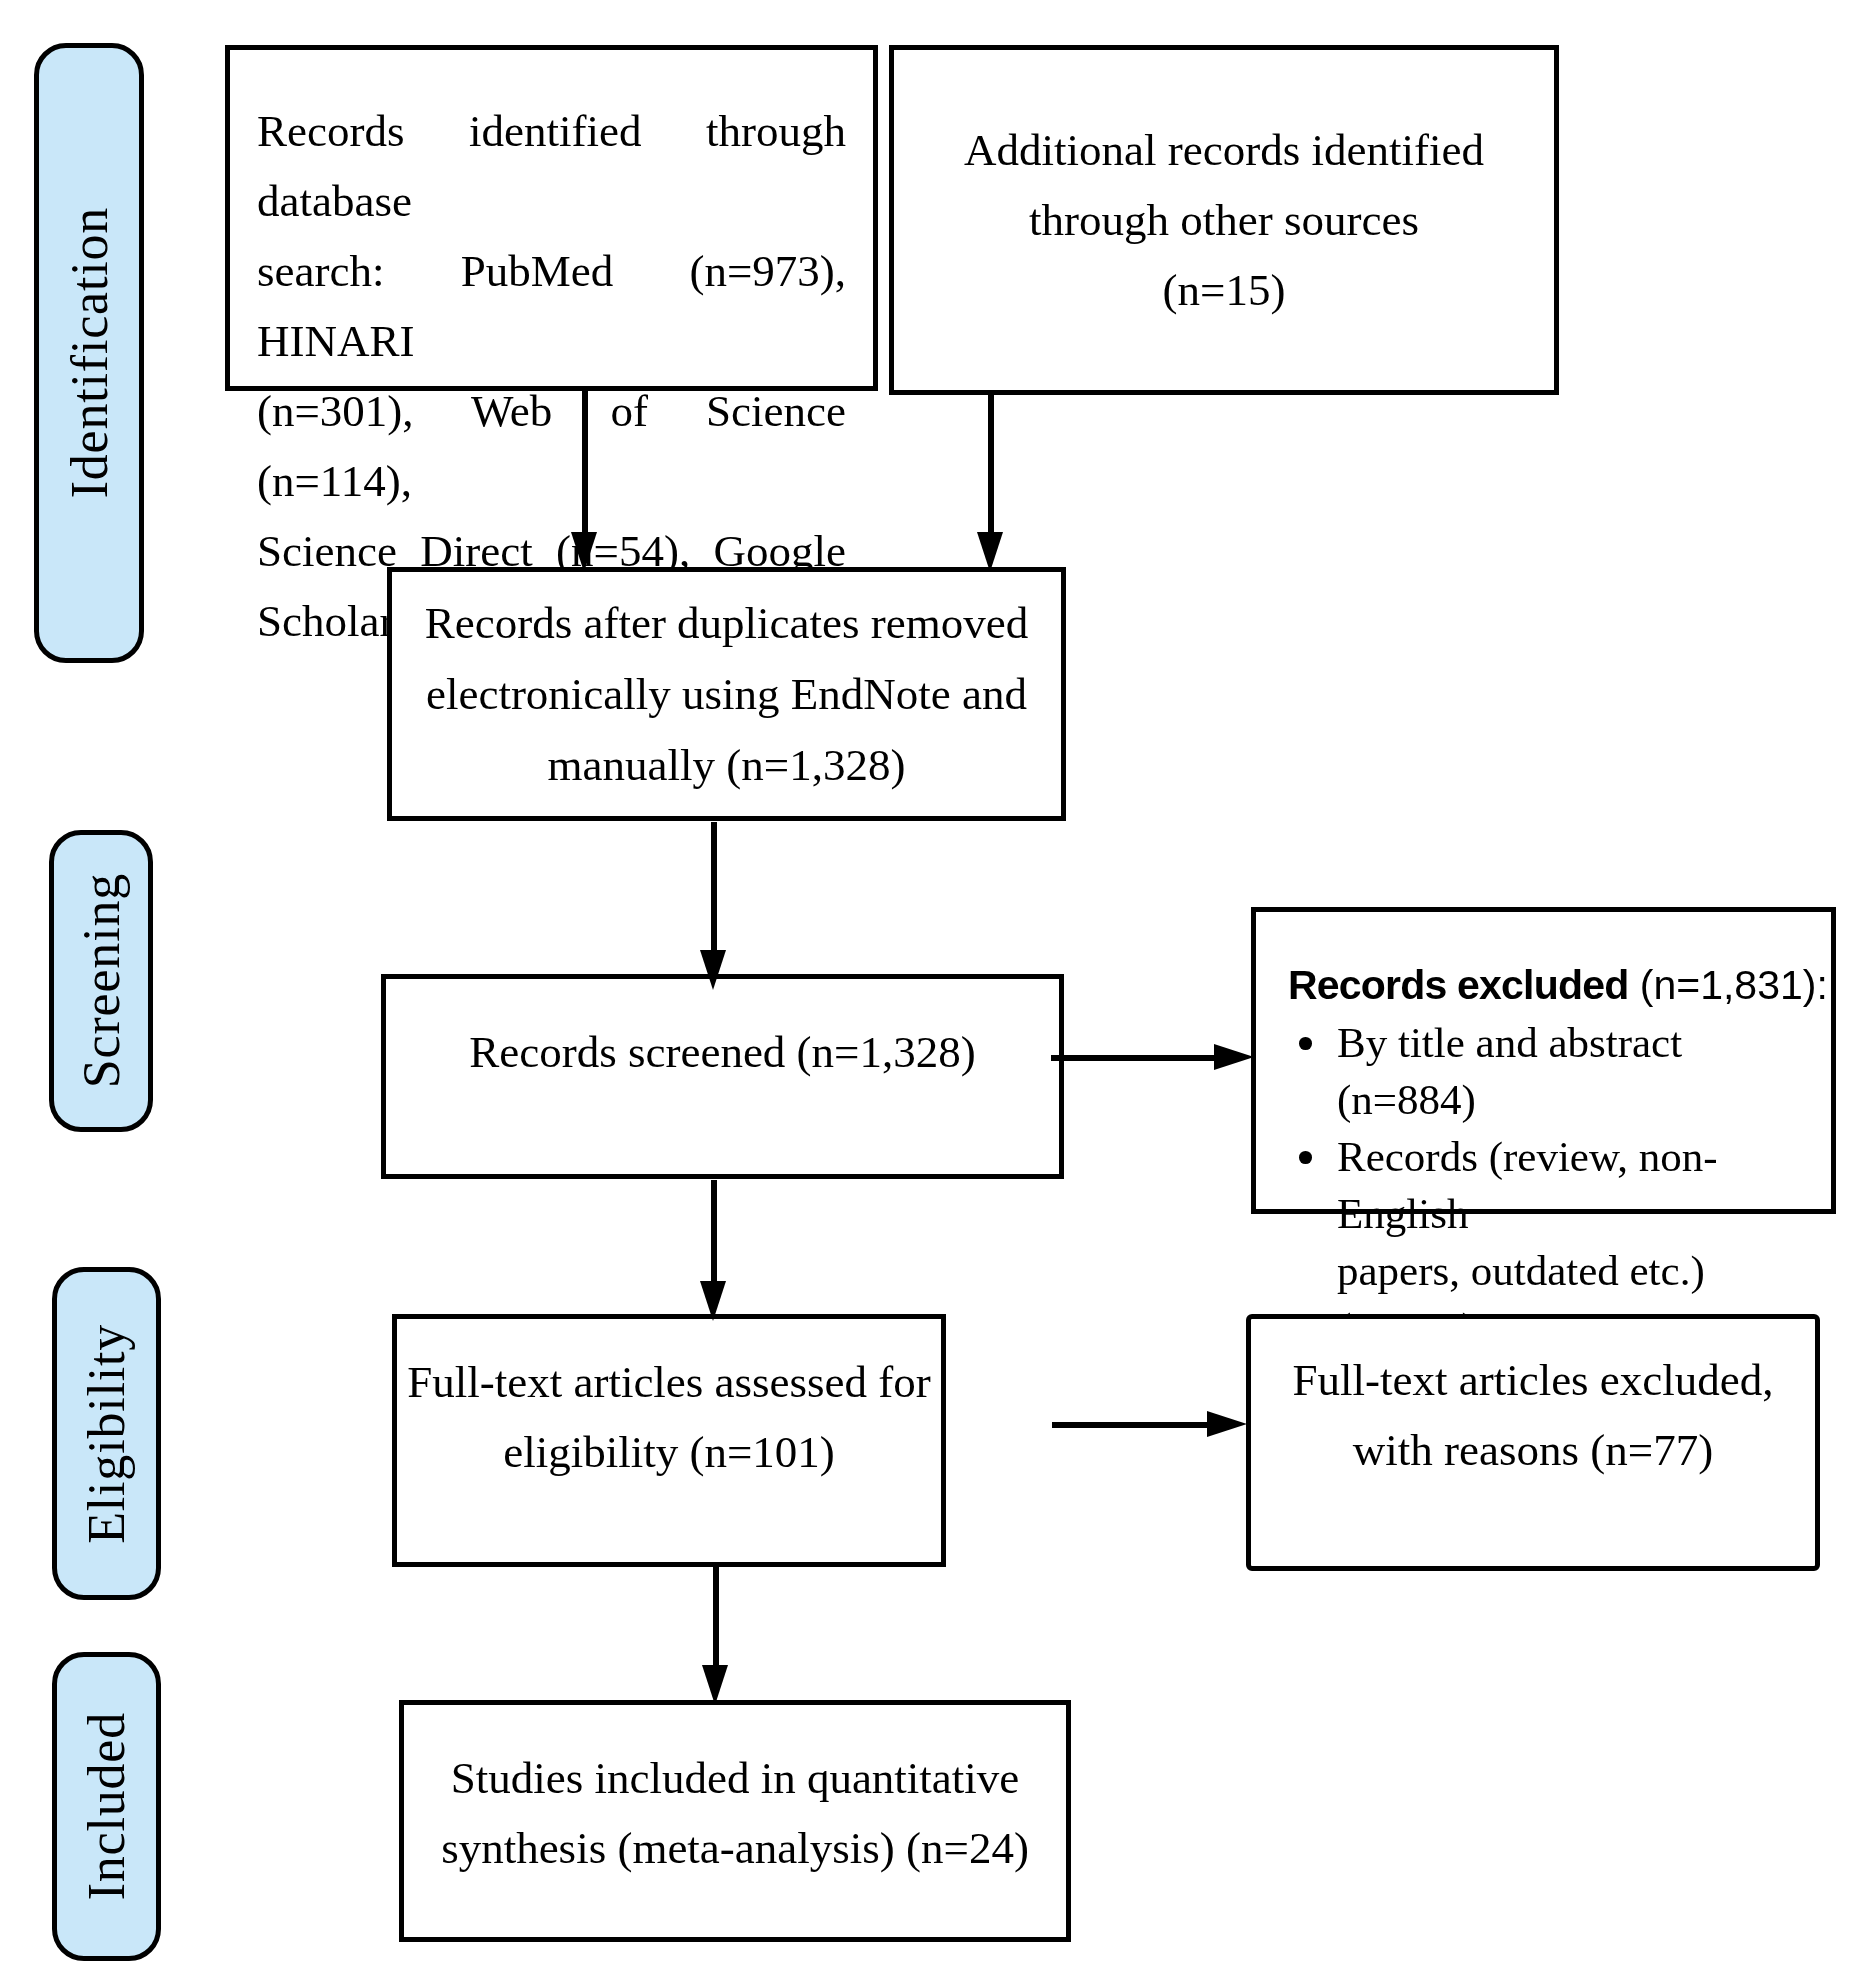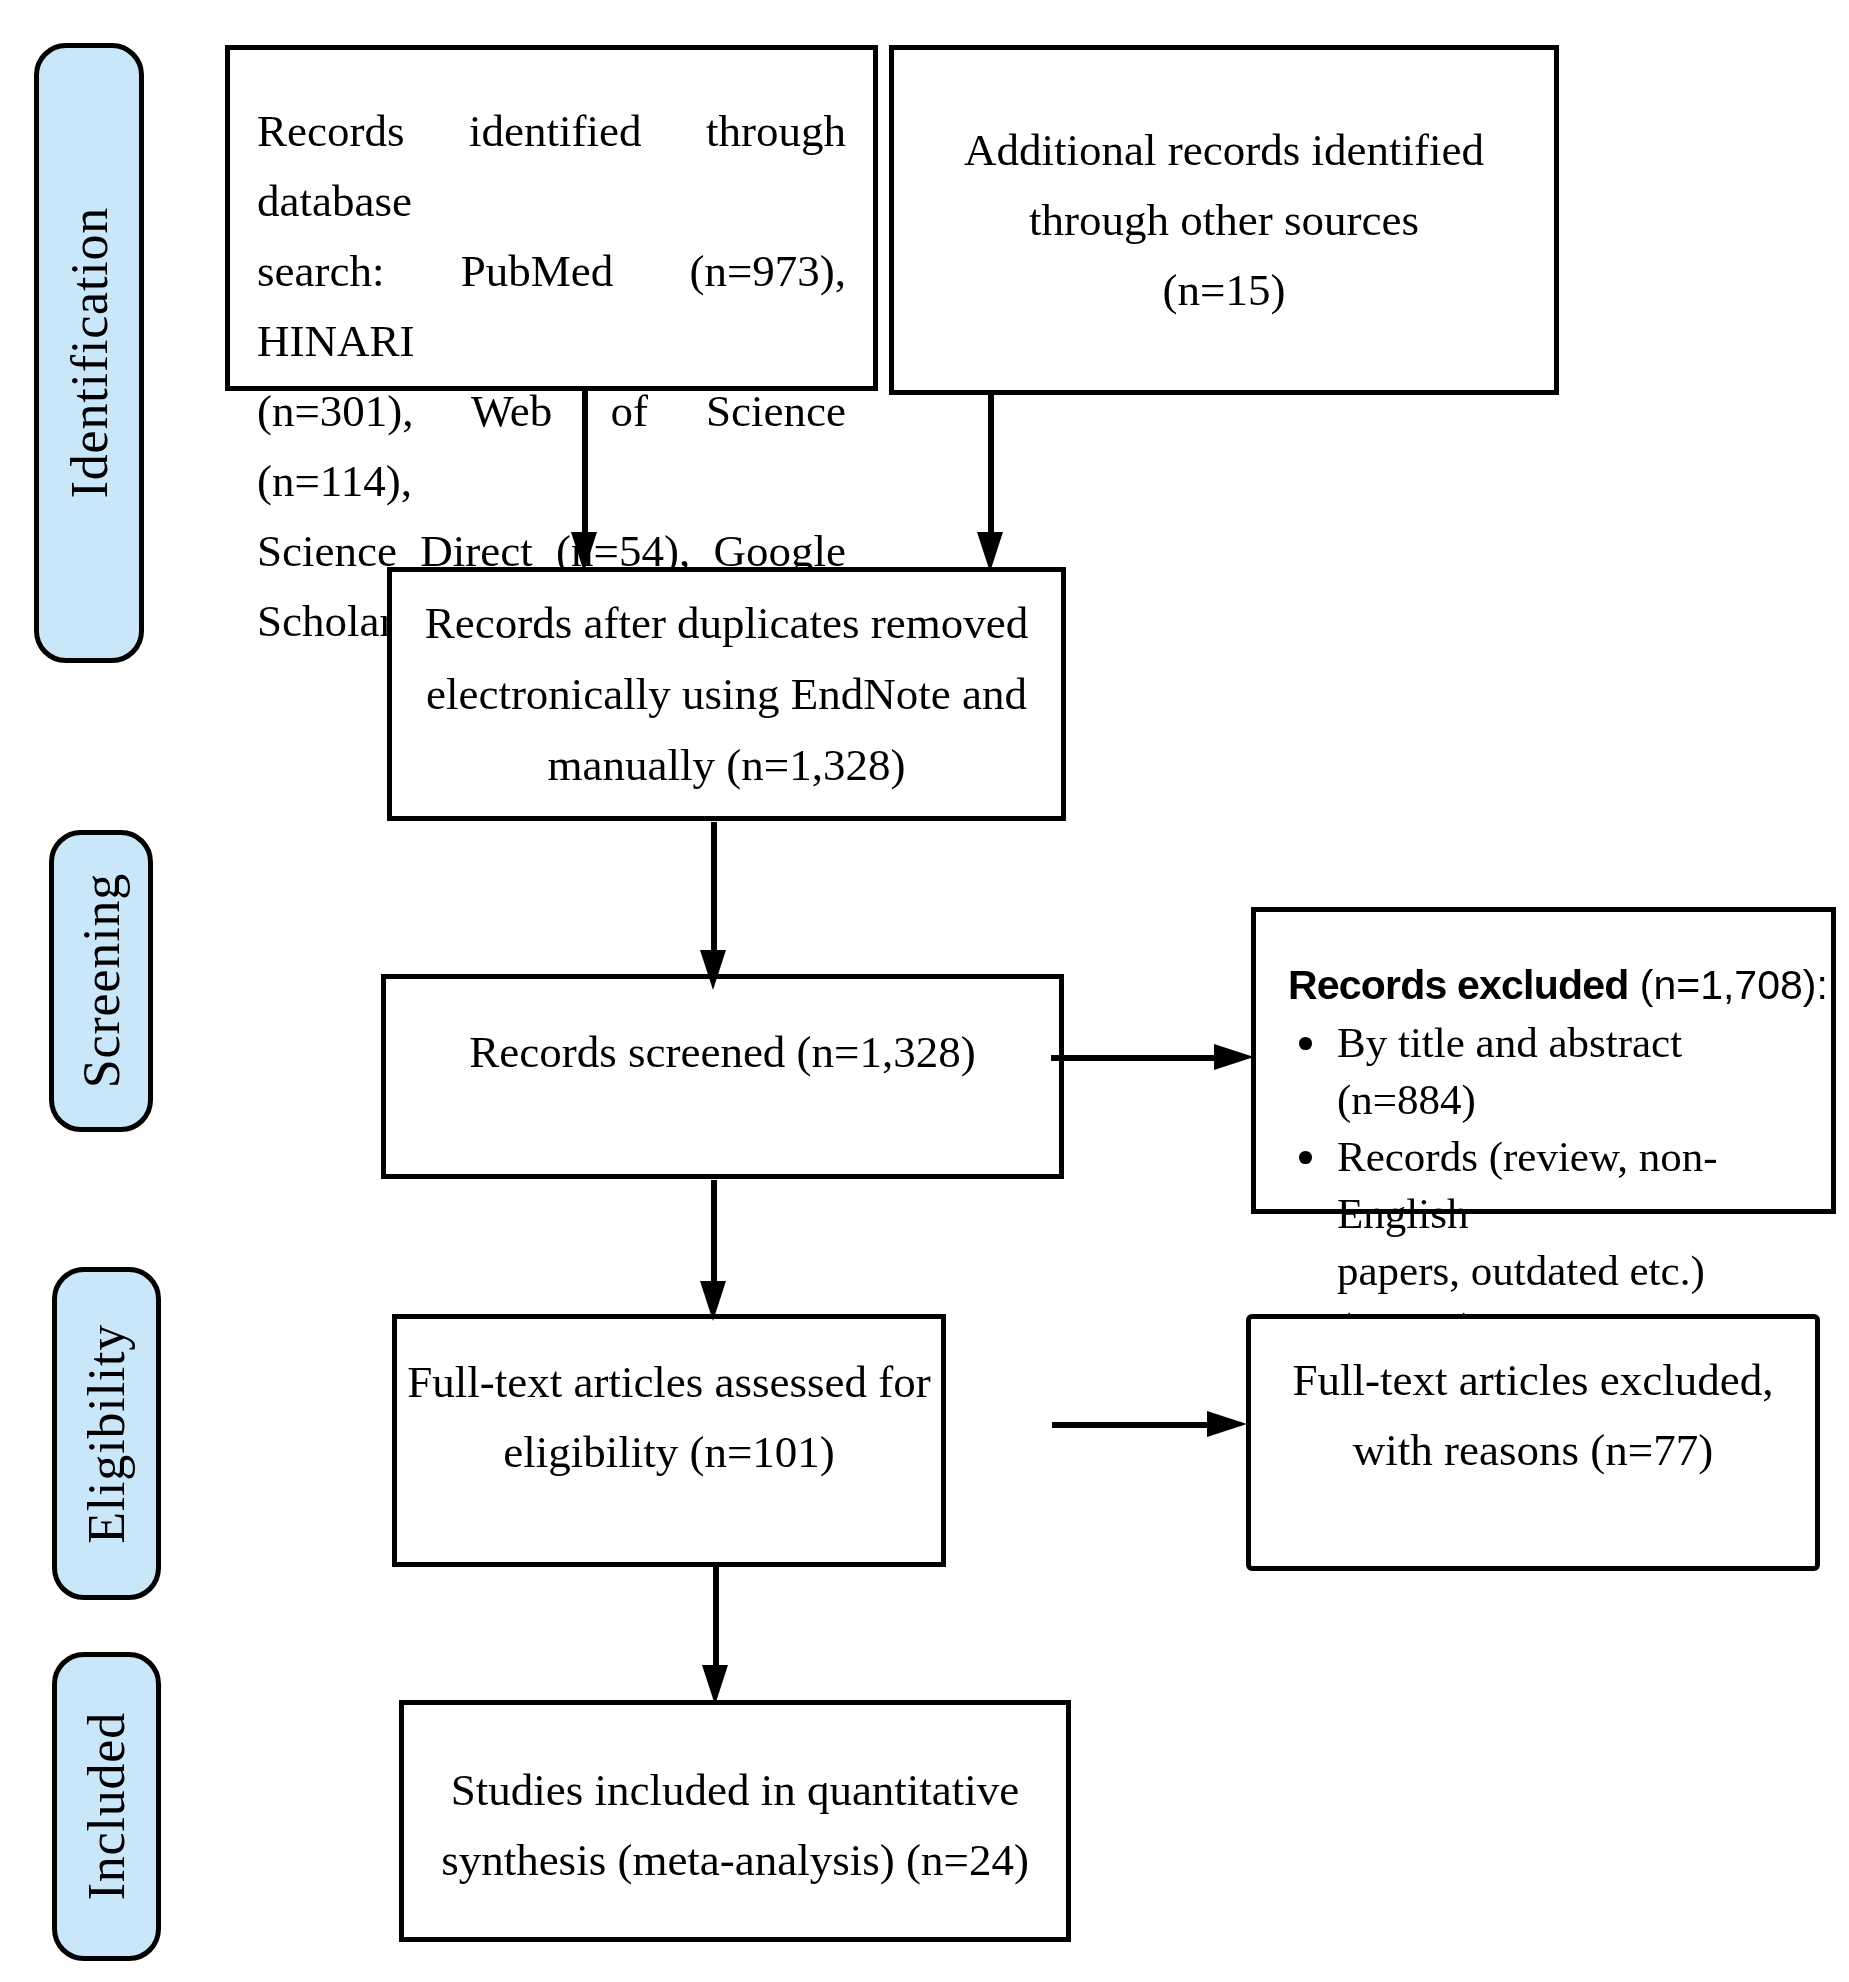--- a/index.html
+++ b/index.html
@@ -120,41 +120,41 @@
 electronically using EndNote and
 manually (n=1,328)</div>
   </div>
 
   <div class="box" style="left:381px;top:974px;width:683px;height:205px;">
     <div class="screened-wrap">Records screened (n=1,328)</div>
   </div>
 
   <div class="box" style="left:1251px;top:907px;width:585px;height:307px;">
     <div class="excl-wrap">
-      <div class="excl-title"><span class="tb">Records excluded</span><span class="tr"> (n=1,708):</span></div>
+      <div class="excl-title"><span class="tb">Records excluded</span><span class="tr"> (n=1,831):</span></div>
       <div class="bullets">
           <div class="bullet-item">By title and abstract (n=884)</div>
           <div class="bullet-item">Records (review, non-English
 papers, outdated etc.) (n=343)</div>
         </div>
     </div>
   </div>
 
   <div class="box" style="left:392px;top:1314px;width:554px;height:253px;">
     <div class="center-col" style="padding-bottom:47px;">Full-text articles assessed for
 eligibility (n=101)</div>
   </div>
 
   <div class="box" style="left:1246px;top:1314px;width:574px;height:257px;border-radius:6px;">
     <div class="center-col" style="padding-bottom:55px;">Full-text articles excluded,
 with reasons (n=77)</div>
   </div>
 
   <div class="box" style="left:399px;top:1700px;width:672px;height:242px;">
-    <div class="center-col" style="padding-bottom:17px;margin-top:12px;">Studies included in quantitative
+    <div class="center-col" style="padding-bottom:17px;">Studies included in quantitative
 synthesis (meta-analysis) (n=24)</div>
   </div>
 
   <div class="vshaft" style="left:582px;top:391px;height:144px;"></div>
   <div class="vhead" style="left:571px;top:532px;"></div>
 
   <div class="vshaft" style="left:988px;top:395px;height:140px;"></div>
   <div class="vhead" style="left:977px;top:532px;"></div>
 
   <div class="vshaft" style="left:711px;top:822px;height:132px;"></div>

